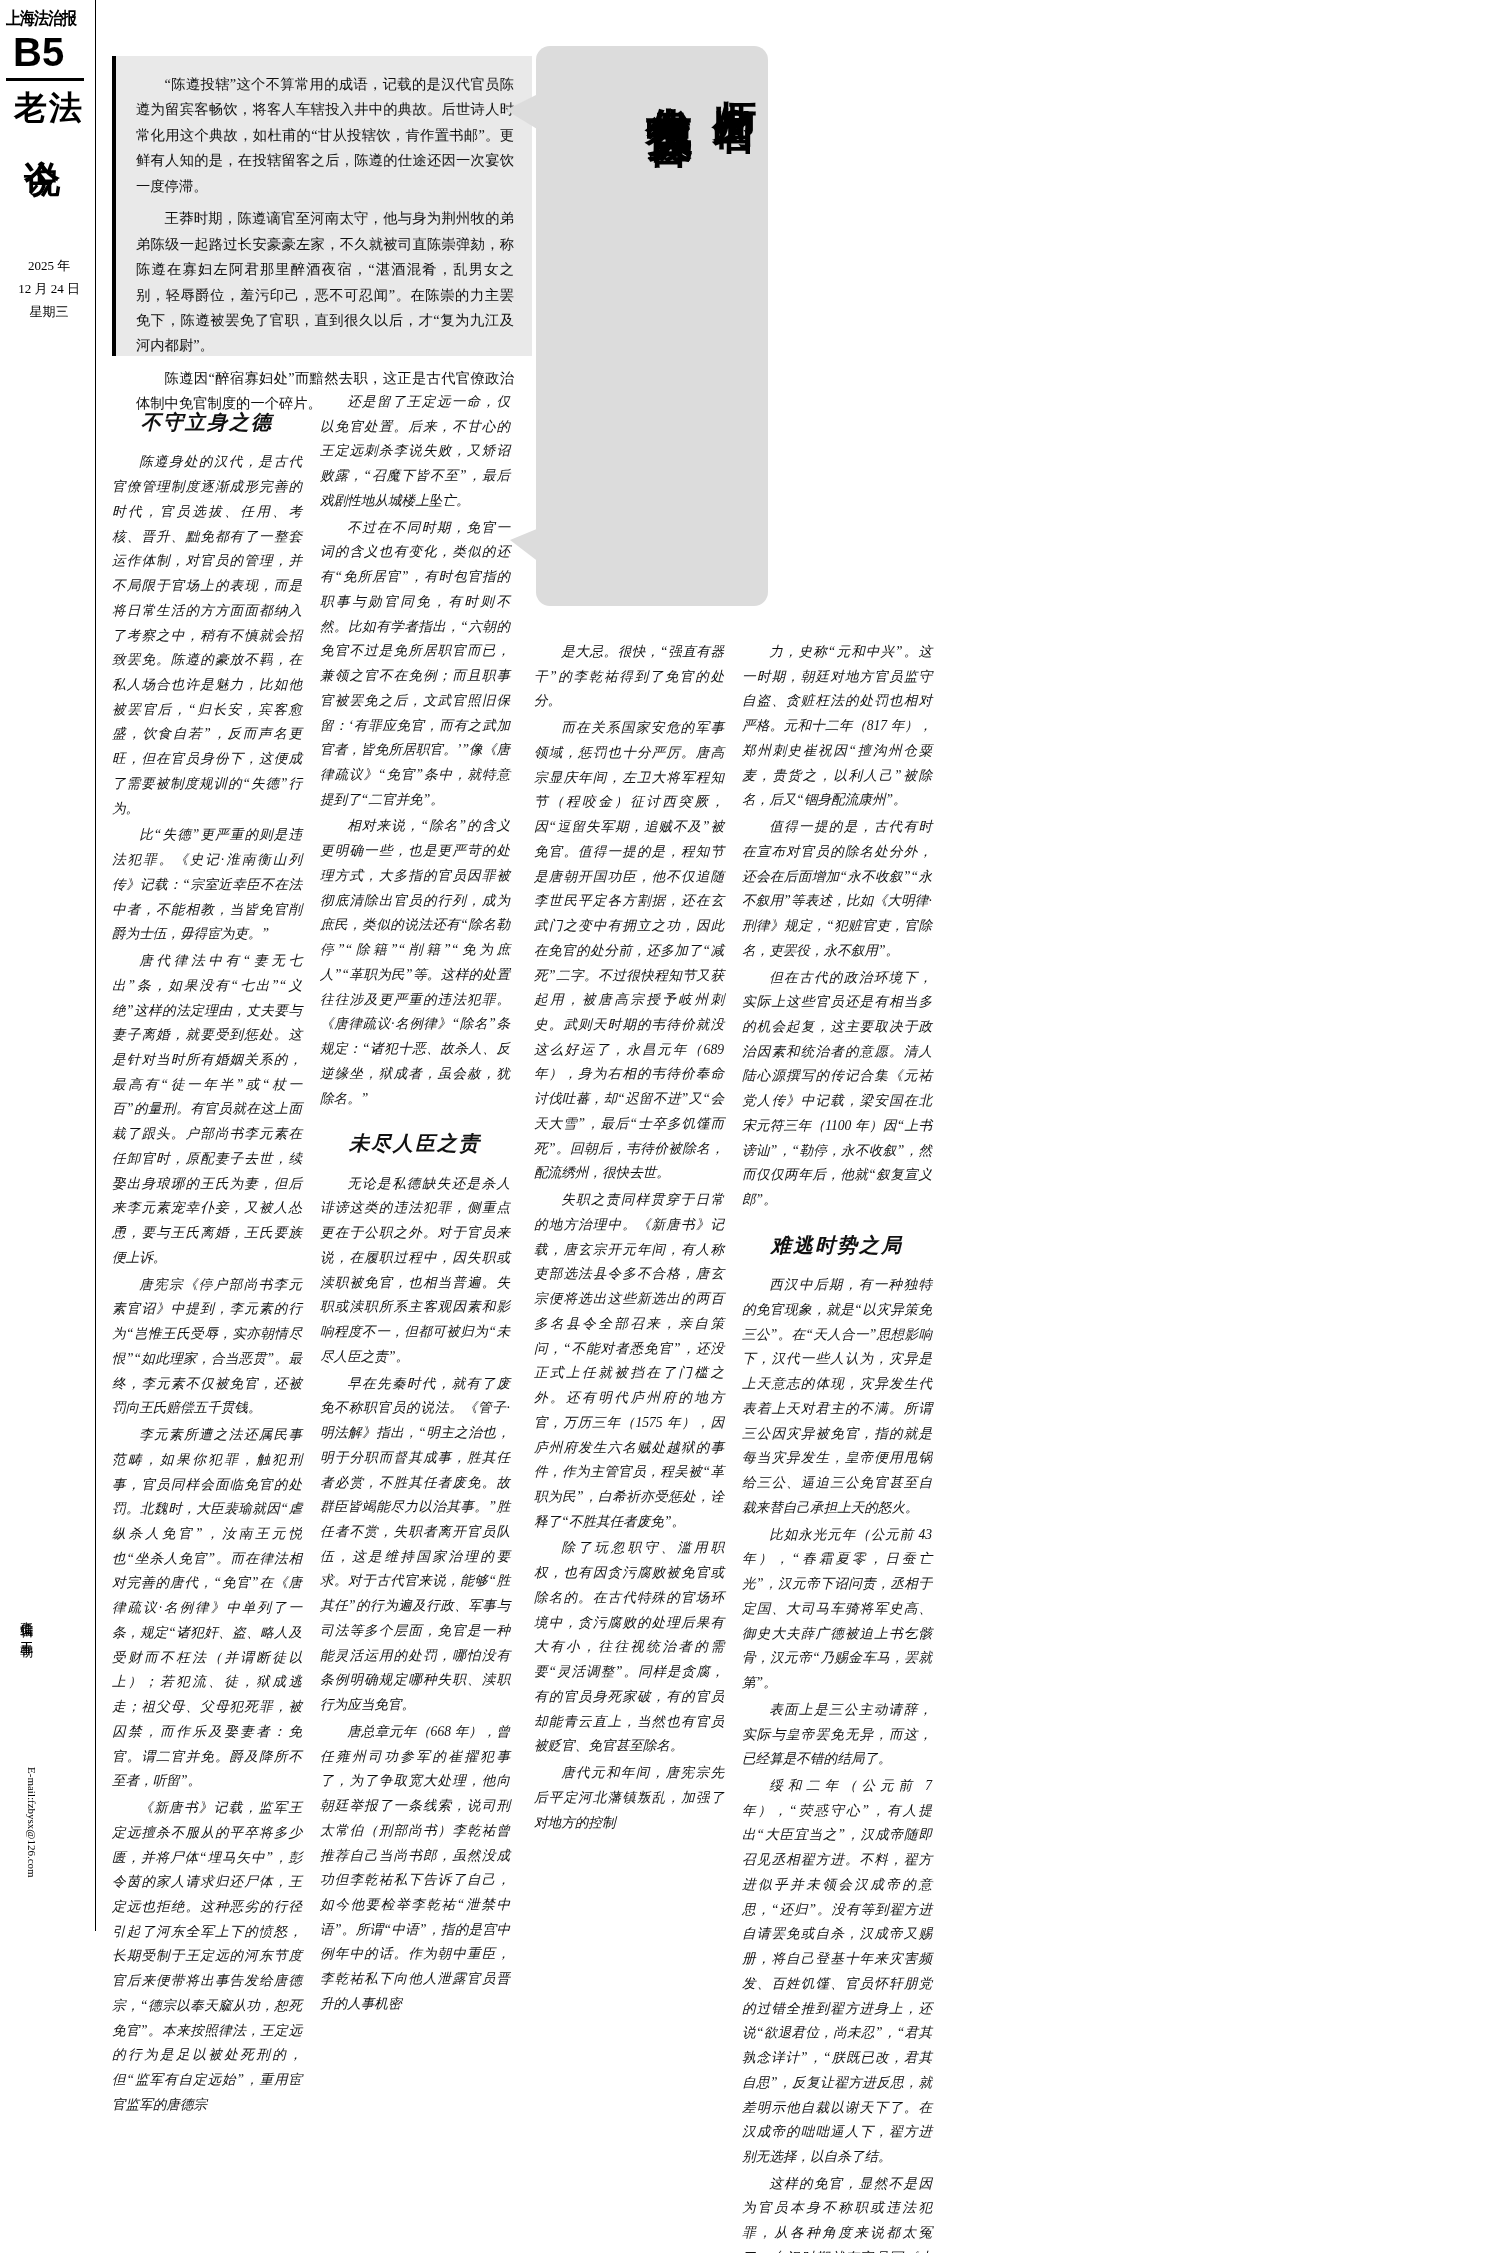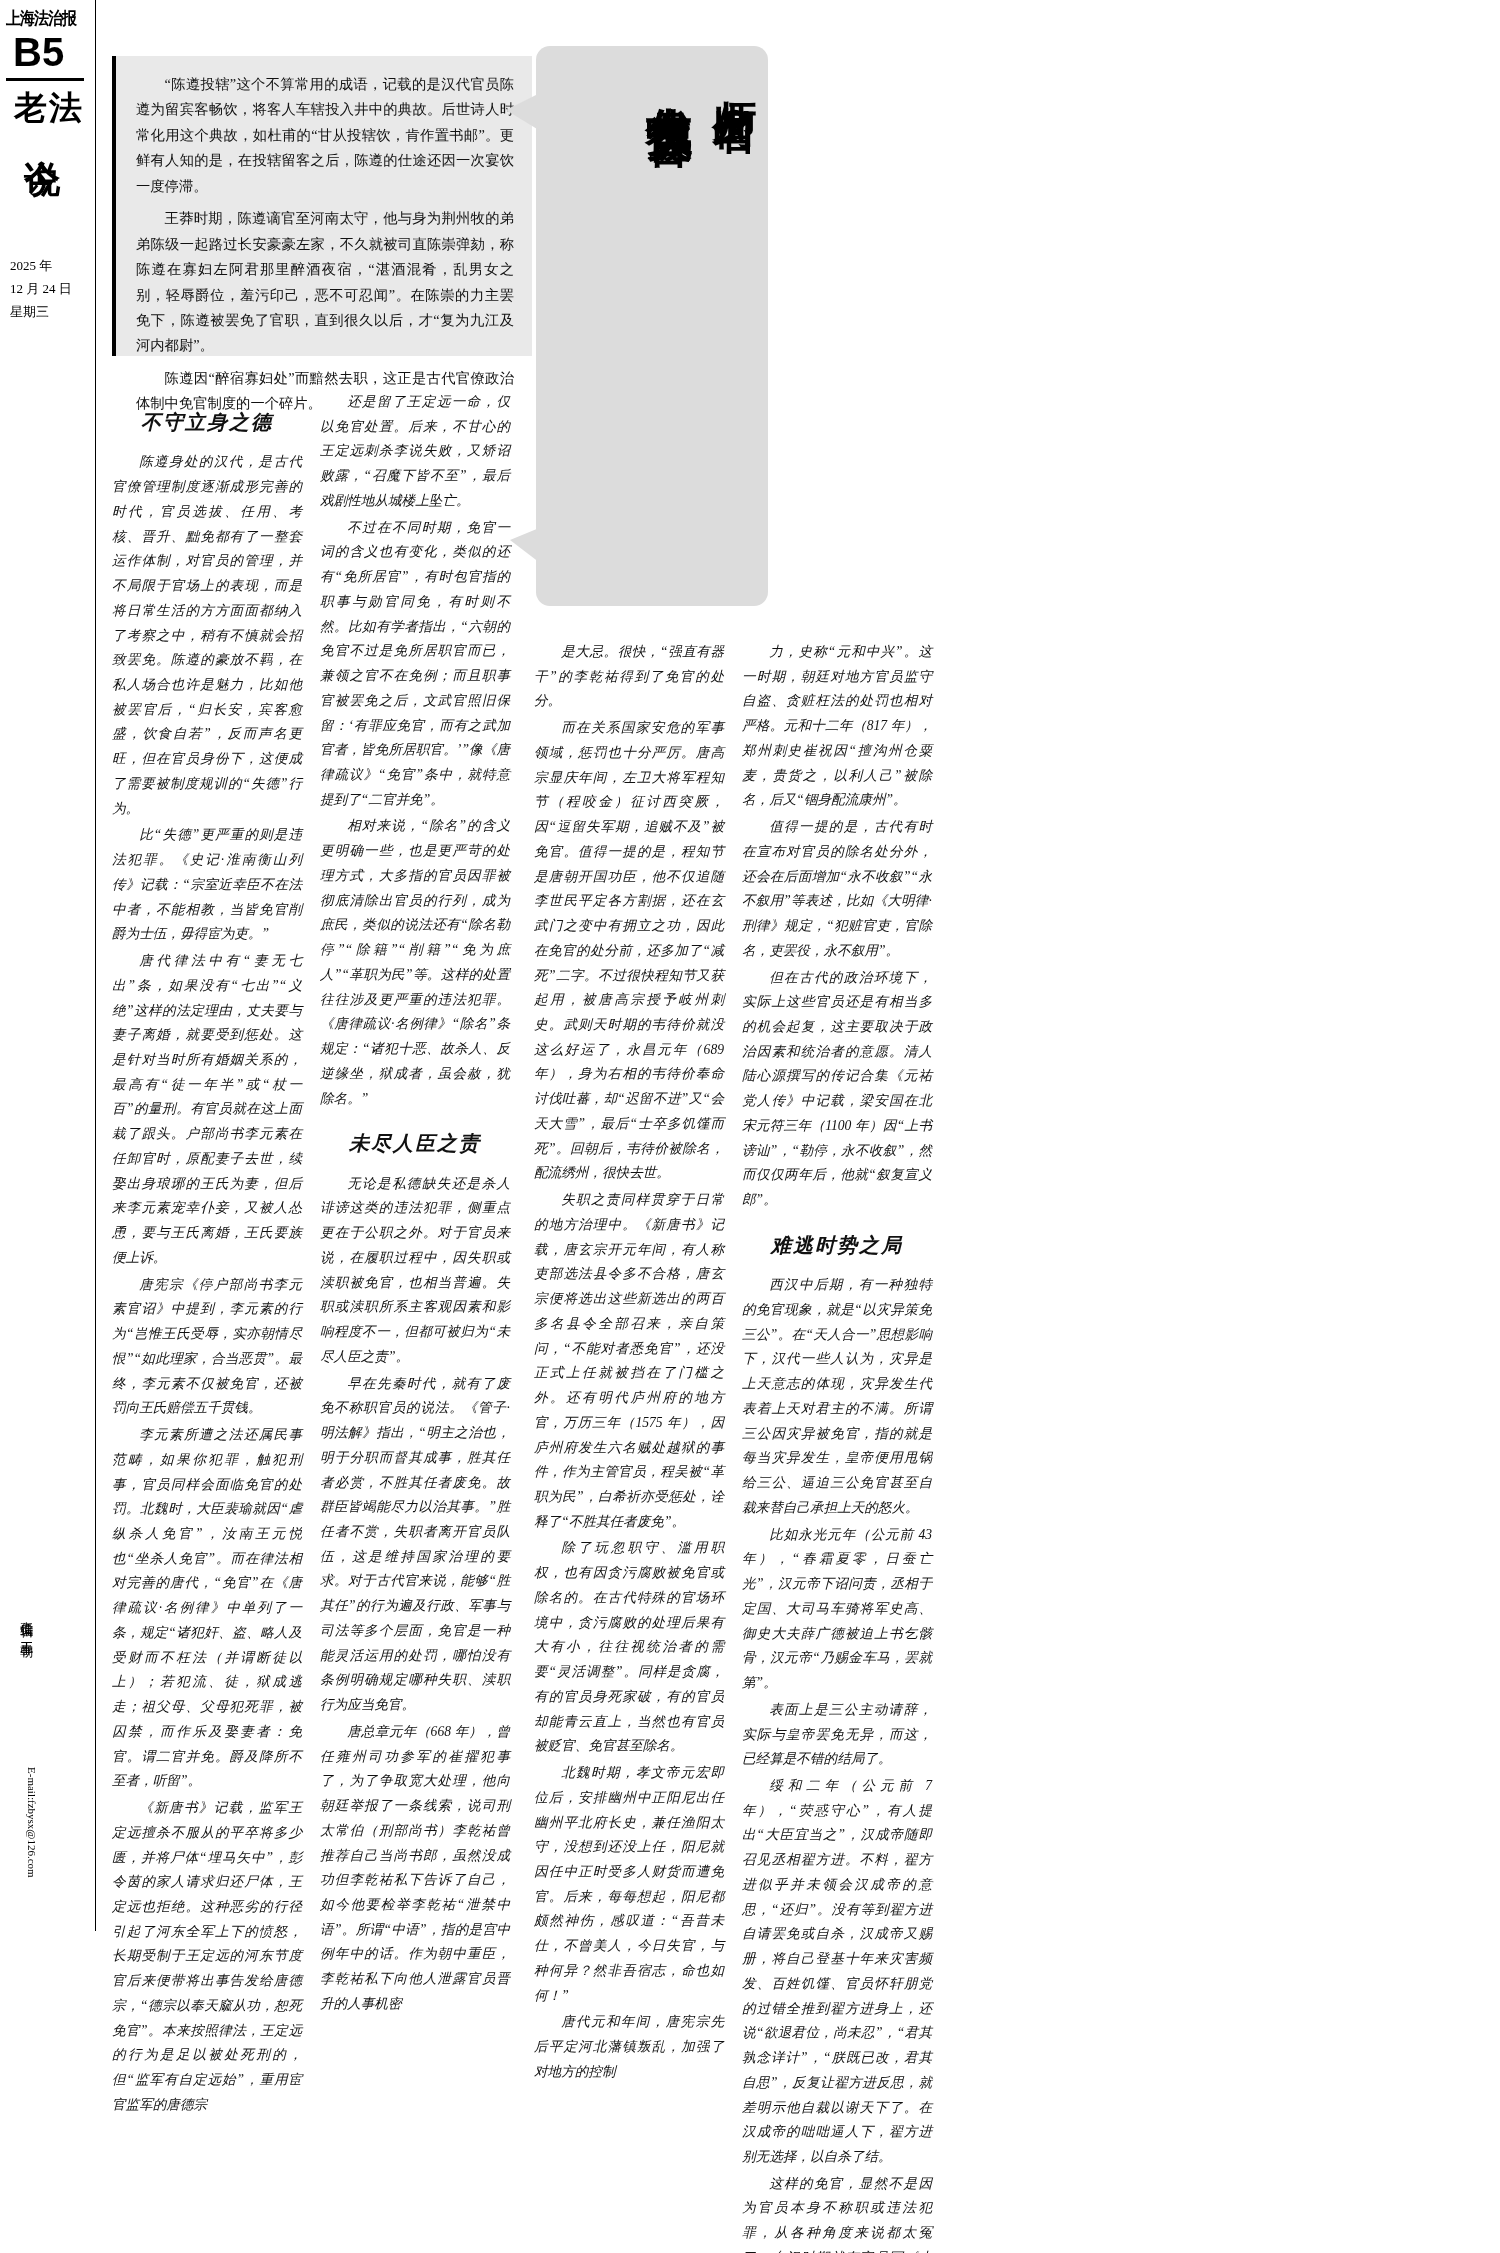--- a/index.html
+++ b/index.html
@@ -80,21 +80,21 @@
     text-orientation: upright;
     height: 110px;
   }
   .rail-date {
     position: absolute;
     top: 255px; left: 10px;
     width: 78px;
     font-size: 13px;
     line-height: 1.75;
     color: #000;
-    text-align: left;
+    text-align: center;
   }
   .rail-bottom {
     position: absolute;
     bottom: 170px; left: 16px;
     font-size: 13px;
     line-height: 1.55;
     color: #000;
     writing-mode: vertical-rl;
     text-orientation: upright;
     height: 150px;
@@ -267,21 +267,20 @@
       <h3>未尽人臣之责</h3>
       <p>无论是私德缺失还是杀人诽谤这类的违法犯罪，侧重点更在于公职之外。对于官员来说，在履职过程中，因失职或渎职被免官，也相当普遍。失职或渎职所系主客观因素和影响程度不一，但都可被归为“未尽人臣之责”。</p>
       <p>早在先秦时代，就有了废免不称职官员的说法。《管子·明法解》指出，“明主之治也，明于分职而督其成事，胜其任者必赏，不胜其任者废免。故群臣皆竭能尽力以治其事。”胜任者不赏，失职者离开官员队伍，这是维持国家治理的要求。对于古代官来说，能够“胜其任”的行为遍及行政、军事与司法等多个层面，免官是一种能灵活运用的处罚，哪怕没有条例明确规定哪种失职、渎职行为应当免官。</p>
       <p>唐总章元年（668 年），曾任雍州司功参军的崔擢犯事了，为了争取宽大处理，他向朝廷举报了一条线索，说司刑太常伯（刑部尚书）李乾祐曾推荐自己当尚书郎，虽然没成功但李乾祐私下告诉了自己，如今他要检举李乾祐“泄禁中语”。所谓“中语”，指的是宫中例年中的话。作为朝中重臣，李乾祐私下向他人泄露官员晋升的人事机密</p>
     </div>
   <div class="col" id="col3">
       <p>是大忌。很快，“强直有器干”的李乾祐得到了免官的处分。</p>
       <p>而在关系国家安危的军事领域，惩罚也十分严厉。唐高宗显庆年间，左卫大将军程知节（程咬金）征讨西突厥，因“逗留失军期，追贼不及”被免官。值得一提的是，程知节是唐朝开国功臣，他不仅追随李世民平定各方割据，还在玄武门之变中有拥立之功，因此在免官的处分前，还多加了“减死”二字。不过很快程知节又获起用，被唐高宗授予岐州刺史。武则天时期的韦待价就没这么好运了，永昌元年（689 年），身为右相的韦待价奉命讨伐吐蕃，却“迟留不进”又“会天大雪”，最后“士卒多饥馑而死”。回朝后，韦待价被除名，配流绣州，很快去世。</p>
       <p>失职之责同样贯穿于日常的地方治理中。《新唐书》记载，唐玄宗开元年间，有人称吏部选法县令多不合格，唐玄宗便将选出这些新选出的两百多名县令全部召来，亲自策问，“不能对者悉免官”，还没正式上任就被挡在了门槛之外。还有明代庐州府的地方官，万历三年（1575 年），因庐州府发生六名贼处越狱的事件，作为主管官员，程吴被“革职为民”，白希祈亦受惩处，诠释了“不胜其任者废免”。</p>
       <p>除了玩忽职守、滥用职权，也有因贪污腐败被免官或除名的。在古代特殊的官场环境中，贪污腐败的处理后果有大有小，往往视统治者的需要“灵活调整”。同样是贪腐，有的官员身死家破，有的官员却能青云直上，当然也有官员被贬官、免官甚至除名。</p>
-      <p>北魏时期，孝文帝元宏即位后，安排幽州中正阳尼出任幽州平北府长史，兼任渔阳太守，没想到还没上任，阳尼就因任中正时受多人财货而遭免官。后来，每每想起，阳尼都颇然神伤，感叹道：“吾昔未仕，不曾美人，今日失官，与种何异？然非吾宿志，命也如何！”</p>
       <p>唐代元和年间，唐宪宗先后平定河北藩镇叛乱，加强了对地方的控制</p>
     </div>
   <div class="col" id="col4">
       <p>力，史称“元和中兴”。这一时期，朝廷对地方官员监守自盗、贪赃枉法的处罚也相对严格。元和十二年（817 年），郑州刺史崔祝因“擅沟州仓粟麦，贵货之，以利人己”被除名，后又“锢身配流康州”。</p>
       <p>值得一提的是，古代有时在宣布对官员的除名处分外，还会在后面增加“永不收叙”“永不叙用”等表述，比如《大明律·刑律》规定，“犯赃官吏，官除名，吏罢役，永不叙用”。</p>
       <p>但在古代的政治环境下，实际上这些官员还是有相当多的机会起复，这主要取决于政治因素和统治者的意愿。清人陆心源撰写的传记合集《元祐党人传》中记载，梁安国在北宋元符三年（1100 年）因“上书谤讪”，“勒停，永不收叙”，然而仅仅两年后，他就“叙复宣义郎”。</p>
       <h3>难逃时势之局</h3>
       <p>西汉中后期，有一种独特的免官现象，就是“以灾异策免三公”。在“天人合一”思想影响下，汉代一些人认为，灾异是上天意志的体现，灾异发生代表着上天对君主的不满。所谓三公因灾异被免官，指的就是每当灾异发生，皇帝便用甩锅给三公、逼迫三公免官甚至自裁来替自己承担上天的怒火。</p>
       <p>比如永光元年（公元前 43 年），“春霜夏零，日蚕亡光”，汉元帝下诏问责，丞相于定国、大司马车骑将军史高、御史大夫薛广德被迫上书乞骸骨，汉元帝“乃赐金车马，罢就第”。</p>
       <p>表面上是三公主动请辞，实际与皇帝罢免无异，而这，已经算是不错的结局了。</p>

